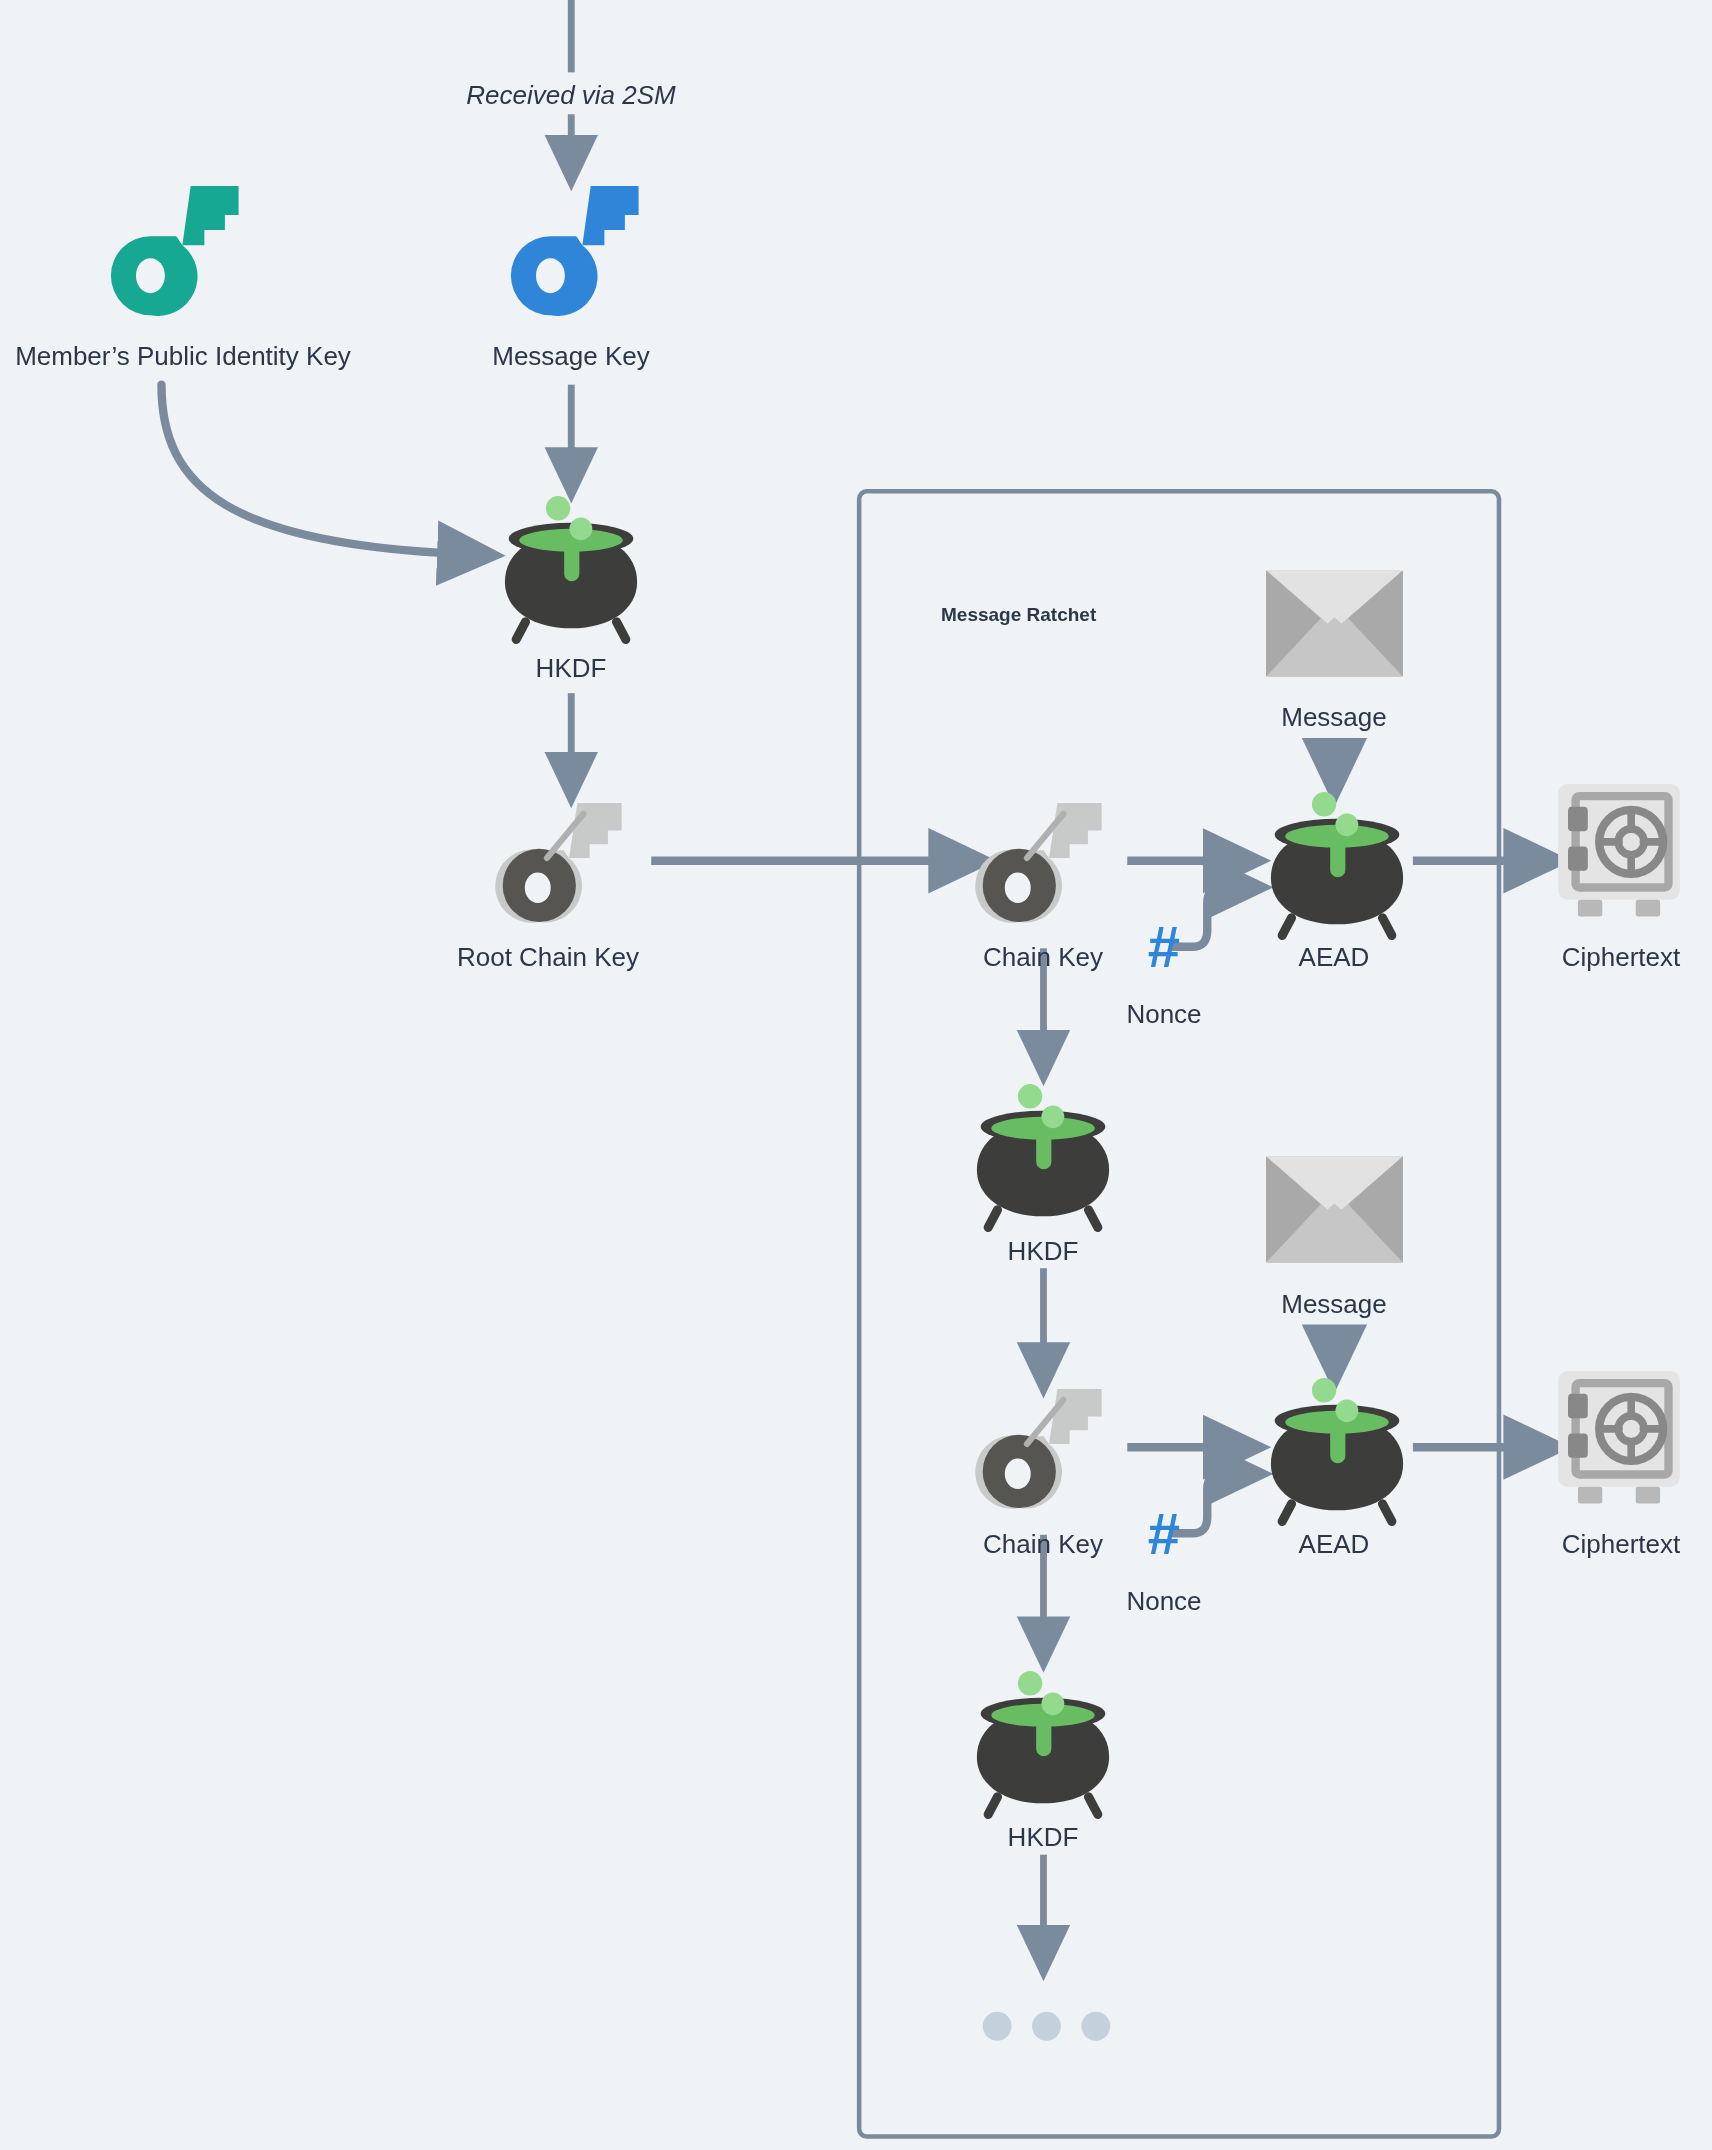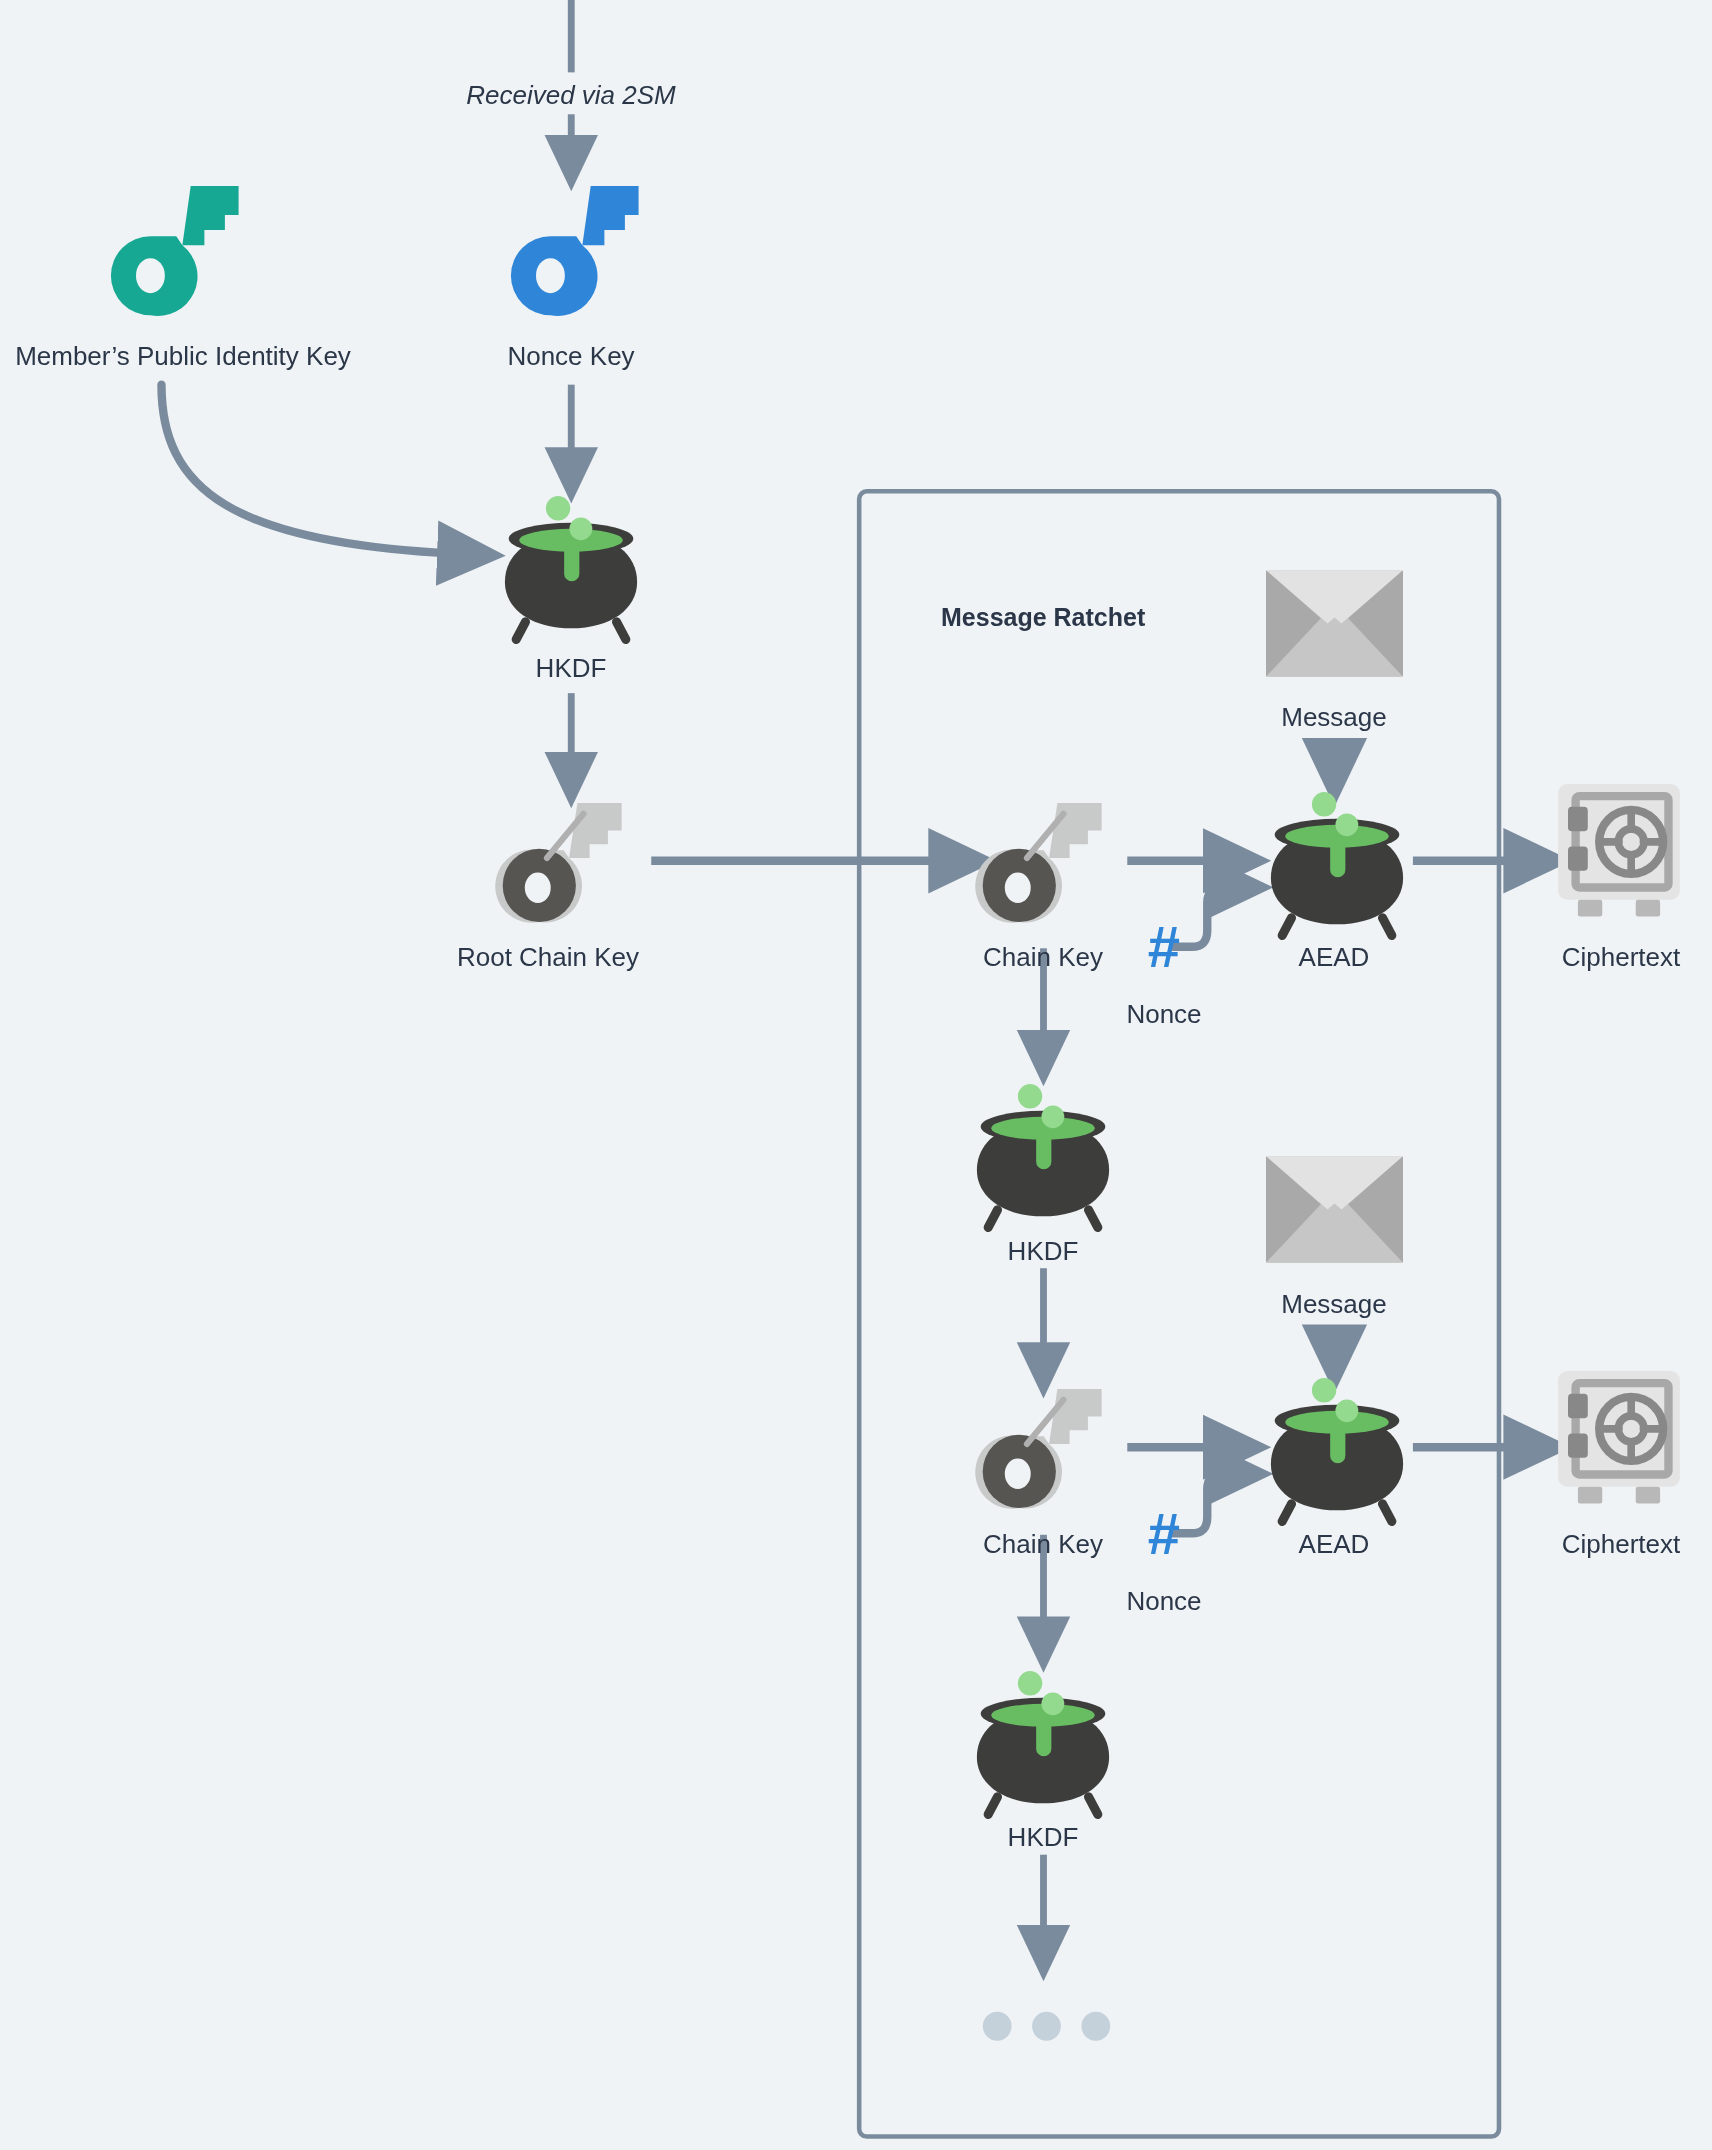--- a/index.html
+++ b/index.html
@@ -72,21 +72,21 @@
     </svg>
   </div>
   <div class="lbl" style="left:183px;top:343px;text-align:center;">Member’s Public Identity Key</div>
 
   <div class="node" style="left:503px;top:183px;">
     <svg width="145" height="133" viewBox="0 0 190 175">
       <path d="M115 4 L178 4 L178 42 L160 42 L160 62 L133 62 L133 82 L104 82 L96 70 L62 70 A52 52 0 1 0 62 174 A52 52 0 0 0 104 82 Z" fill="#2f86d8"></path>
       <ellipse cx="62" cy="122" rx="19" ry="23" fill="#eff3f6"></ellipse>
     </svg>
   </div>
-  <div class="lbl" style="left:571px;top:343px;">Nonce Key</div>
+  <div class="lbl" style="left:571px;top:343px;">Message Key</div>
 
   <div class="lbl italic" style="left:571px;top:82px;">Received via 2SM</div>
 
   <div class="node" style="left:491px;top:487px;">
     <svg width="160" height="152" viewBox="0 0 210 200">
       <circle cx="88" cy="28" r="16" fill="#93d98e"></circle>
       <path d="M105 62 C48 62 18 90 18 125 C18 160 52 186 105 186 C158 186 192 160 192 125 C192 90 162 62 105 62 Z" fill="#3d3d3b"></path>
       <ellipse cx="105" cy="68" rx="82" ry="21" fill="#3d3d3b"></ellipse>
       <ellipse cx="105" cy="70" rx="68" ry="15" fill="#68bd62"></ellipse>
       <rect x="96" y="66" width="20" height="58" rx="10" fill="#68bd62"></rect>
@@ -100,21 +100,21 @@
   <div class="node" style="left:495px;top:800px;">
     <svg width="145" height="122" viewBox="0 0 190 160">
       <path d="M108 4 L166 4 L166 40 L148 40 L148 58 L124 58 L124 76 L97 76 L90 66 L58 66 A48 48 0 1 0 58 160 A48 48 0 0 0 97 76 Z" fill="#c8c9c9"></path>
       <ellipse cx="58" cy="112" rx="48" ry="48" fill="#565551"></ellipse>
       <ellipse cx="56" cy="115" rx="17" ry="20" fill="#eff3f6"></ellipse>
       <path d="M116 18 L68 76" stroke="#b0b0b0" stroke-width="8" stroke-linecap="round"></path>
     </svg>
   </div>
   <div class="lbl" style="left:548px;top:944px;">Root Chain Key</div>
 
-  <div class="lbl bold" style="left:941px;top:605px;font-size:25px;">Message Ratchet</div>
+  <div class="lbl bold" style="left:941px;top:605px;font-size:19px;">Message Ratchet</div>
 
   <div class="node" style="left:975px;top:800px;">
     <svg width="145" height="122" viewBox="0 0 190 160">
       <path d="M108 4 L166 4 L166 40 L148 40 L148 58 L124 58 L124 76 L97 76 L90 66 L58 66 A48 48 0 1 0 58 160 A48 48 0 0 0 97 76 Z" fill="#c8c9c9"></path>
       <ellipse cx="58" cy="112" rx="48" ry="48" fill="#565551"></ellipse>
       <ellipse cx="56" cy="115" rx="17" ry="20" fill="#eff3f6"></ellipse>
       <path d="M116 18 L68 76" stroke="#b0b0b0" stroke-width="8" stroke-linecap="round"></path>
     </svg>
   </div>
   <div class="lbl" style="left:1043px;top:944px;">Chain Key</div>

